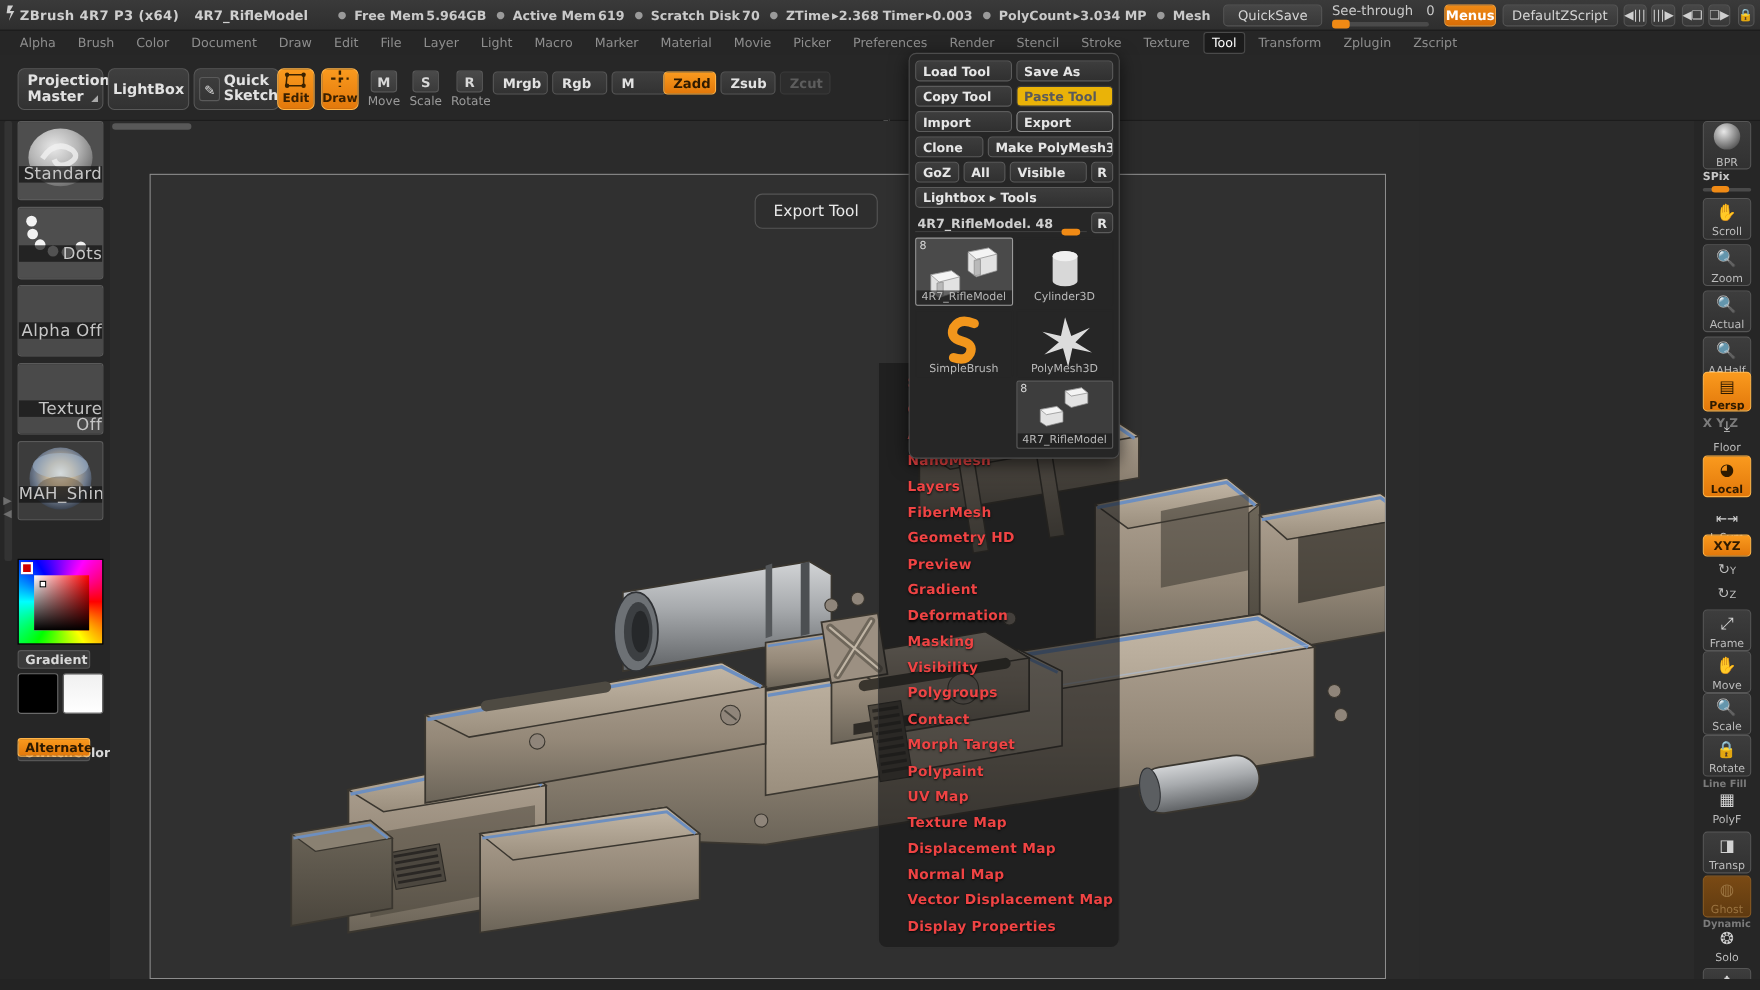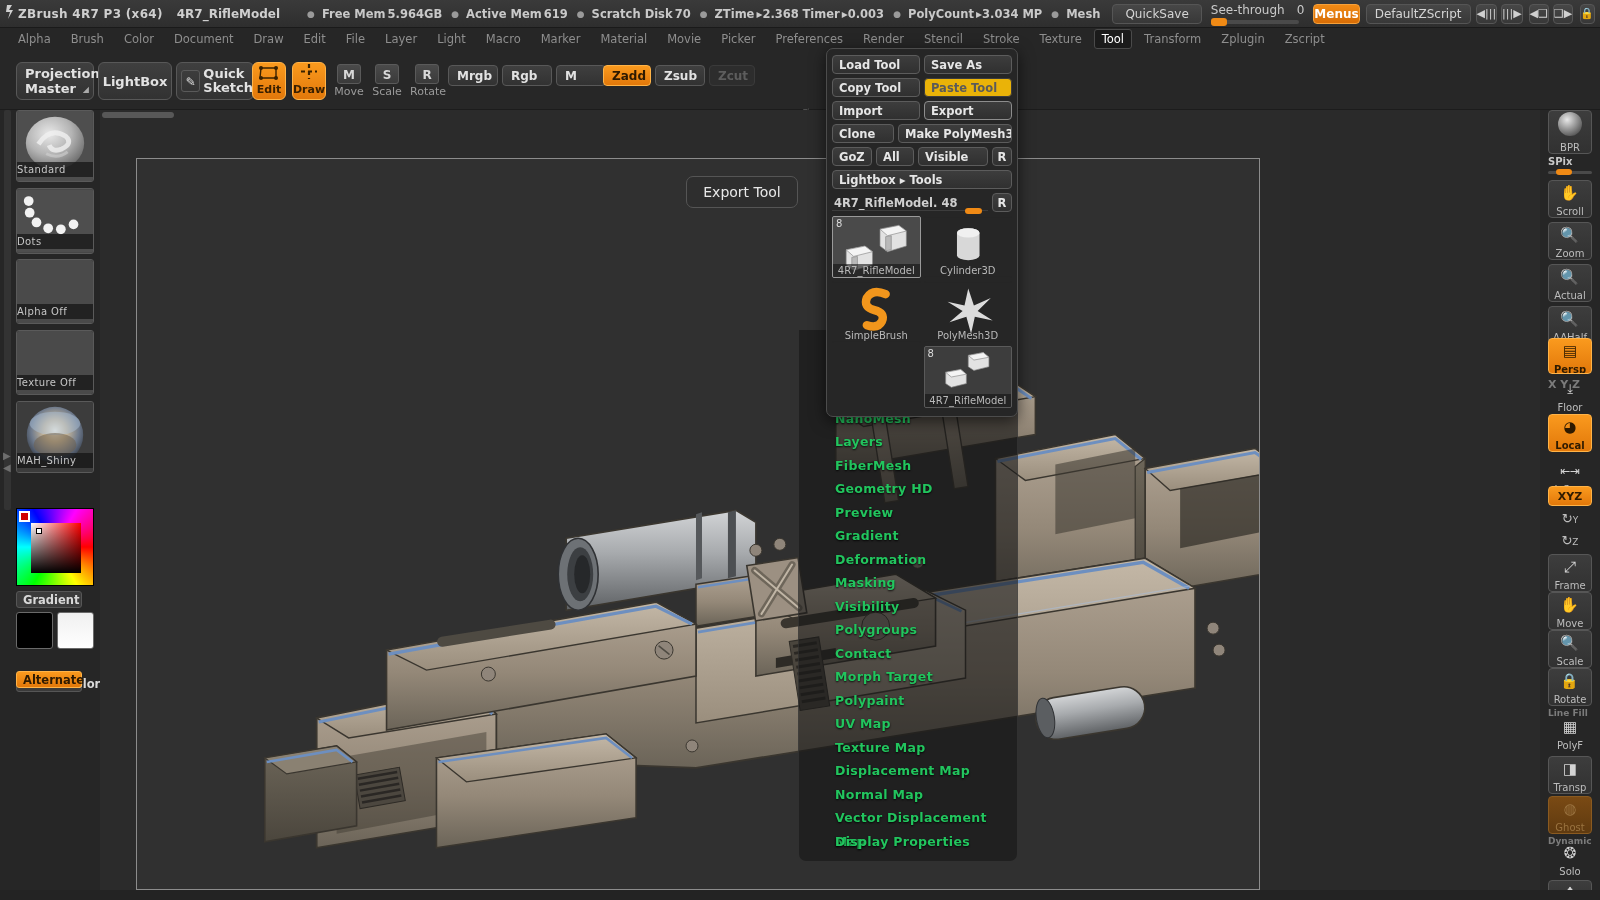--- a/index.html
+++ b/index.html
@@ -95,22 +95,22 @@
   
   #leftshelf {
     position:absolute; top:110px; left:0; width:100px; height:790px; background:#262626;
   }
   .palette {
     position:absolute; left:16px; width:78px;
     background:#3a3a3a; border:1px solid #5a5a5a; border-radius:3px; overflow:hidden;
   }
   .palette .thumb { width:100%; height:100%; display:block; }
   .palette .cap {
-    position:absolute; bottom:4px; left:0; right:0; height:15px; background:rgba(20,20,20,.72);
-    color:#c6c6c6; font-size:10px; text-align:left; line-height:15px; letter-spacing:.4px;
+    position:absolute; bottom:15px; left:0; right:0; height:15px; background:rgba(20,20,20,.72);
+    color:#c6c6c6; font-size:15px; text-align:right; line-height:15px; letter-spacing:.4px;
   }
   .sbar { position:absolute; left:4px; width:7px; background:#333; border-radius:2px; }
   .sbar-arrow { position:absolute; left:3px; color:#6e6e6e; font-size:10px; }
   #colorpicker {
     position:absolute; left:16px; top:398px; width:78px; height:78px;
     background:
       linear-gradient(to bottom, rgba(255,255,255,0) 0%, rgba(255,255,255,0) 100%),
       conic-gradient(from 90deg, #ff0000, #ffff00, #00ff00, #00ffff, #0000ff, #ff00ff, #ff0000);
     border:1px solid #000;
   }
@@ -189,22 +189,22 @@
   
   #toolmenu {
     position:absolute; left:798px; top:330px; width:220px; height:532px; z-index:35;
     background:rgba(22,22,22,.62);
     border:1px solid rgba(70,70,70,.45);
     border-top:none;
     border-radius:0 0 8px 8px;
     padding-top:6px;
   }
   #toolmenu .tm-item {
-    height:23.5px; line-height:23.5px; padding-left:36px;
-    font-size:12.5px; font-weight:bold; color:#22c55e;
+    height:23.5px; line-height:23.5px; padding-left:26px;
+    font-size:12.5px; font-weight:bold; color:#ef4444;
     letter-spacing:.3px; text-shadow:0 1px 2px rgba(0,0,0,.9);
   }
 
   
   #exporttip {
     position:absolute; left:686px; top:176px; width:112px; height:32px; z-index:45;
     background:#2e2e2e; border:1px solid #555; border-radius:7px;
     color:#e8e8e8; font-size:14px; display:flex; align-items:center; justify-content:center;
   }
 

